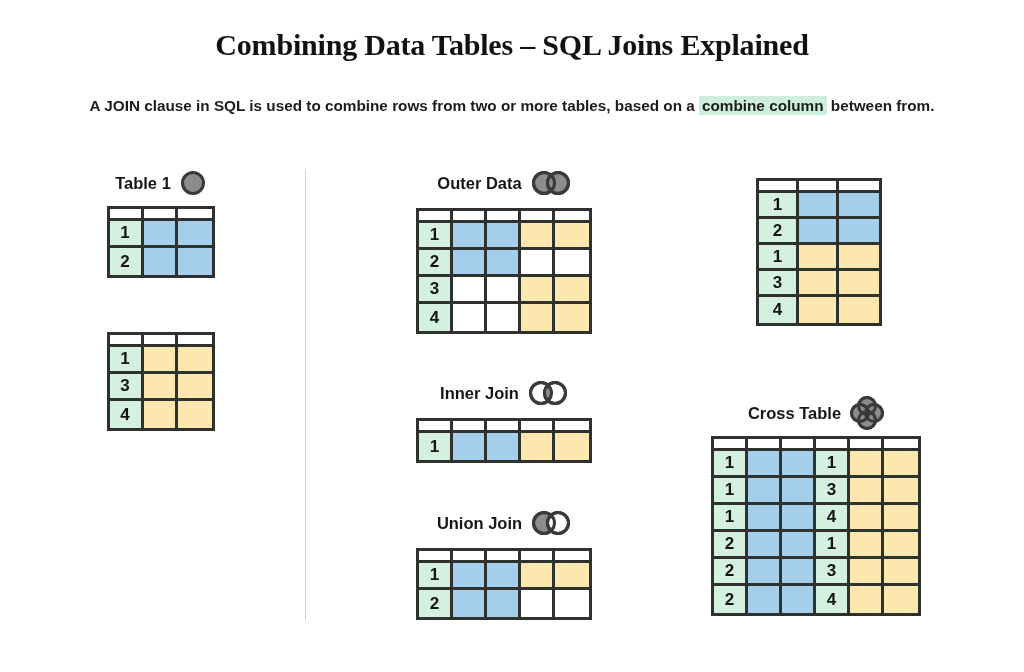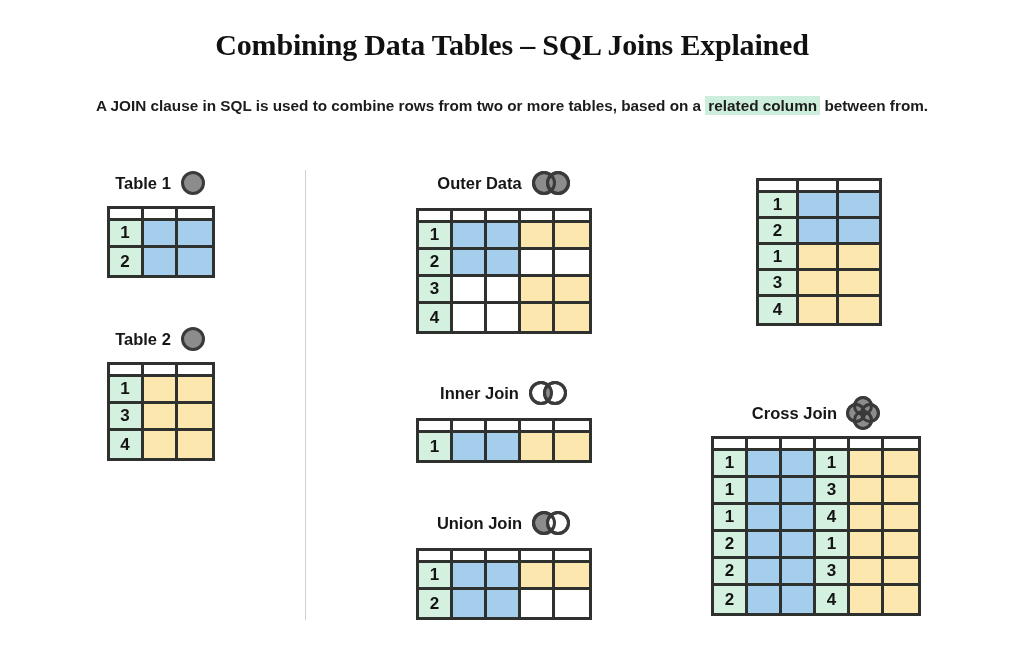--- a/index.html
+++ b/index.html
@@ -112,21 +112,21 @@
   .c-blue { background: #a5cdec; }
   .c-yell { background: #fce7ae; }
   .c-empty{ background: #ffffff; }
 </style>
 </head>
 <body>
 
 <div class="page-title">Combining Data Tables – SQL Joins Explained</div>
 
 <div class="page-subtitle">
-  <span>A JOIN clause in SQL is used to combine rows from two or more tables, based on a </span><span class="hl">related column</span><span> between from.</span>
+  <span>A JOIN clause in SQL is used to combine rows from two or more tables, based on a </span><span class="hl">combine column</span><span> between from.</span>
 </div>
 
 <div class="divider"></div>
 
 <div class="block" id="b-table1" style="left:88px;  top:168px;  width:145px;">
     <div class="block-head">
       <span class="block-title">Table 1</span>
       <span class="icon">
         <svg width="26" height="26" viewBox="0 0 26 26">
           <circle cx="13" cy="13" r="10.5" fill="#8c8c8c" stroke="#3a3a3a" stroke-width="3"></circle>
@@ -145,28 +145,20 @@
         <div class="cell c-blue" style="width:34px;height:27px"></div>
       </div>
       <div class="row">
         <div class="cell c-key" style="width:34px;height:27px">2</div>
         <div class="cell c-blue" style="width:34px;height:27px"></div>
         <div class="cell c-blue" style="width:34px;height:27px"></div>
       </div>
     </div>
   </div>
 <div class="block" id="b-table2" style="left:88px;  top:324px;  width:145px;">
-    <div class="block-head">
-      <span class="block-title">Table 2</span>
-      <span class="icon">
-        <svg width="26" height="26" viewBox="0 0 26 26">
-          <circle cx="13" cy="13" r="10.5" fill="#8c8c8c" stroke="#3a3a3a" stroke-width="3"></circle>
-        </svg>
-      </span>
-    </div>
     <div class="tbl" style="width:102px;margin:8px auto 0;">
       <div class="row head">
         <div class="cell" style="width:34px"></div>
         <div class="cell" style="width:34px"></div>
         <div class="cell" style="width:34px"></div>
       </div>
       <div class="row">
         <div class="cell c-key" style="width:34px;height:27px">1</div>
         <div class="cell c-yell" style="width:34px;height:27px"></div>
         <div class="cell c-yell" style="width:34px;height:27px"></div>
@@ -331,21 +323,21 @@
       </div>
       <div class="row">
         <div class="cell c-key" style="width:40px;height:26px">4</div>
         <div class="cell c-yell" style="width:40px;height:26px"></div>
         <div class="cell c-yell" style="width:40px;height:26px"></div>
       </div>
     </div>
   </div>
 <div class="block" id="b-cross" style="left:706px; top:398px;  width:220px;">
     <div class="block-head">
-      <span class="block-title">Cross Join</span>
+      <span class="block-title">Cross Table</span>
       <span class="icon">
         <svg width="34" height="34" viewBox="0 0 34 34">
           <circle cx="17" cy="10" r="8.5" fill="#8c8c8c" stroke="#3a3a3a" stroke-width="3"></circle>
           <circle cx="24" cy="17" r="8.5" fill="#8c8c8c" stroke="#3a3a3a" stroke-width="3"></circle>
           <circle cx="17" cy="24" r="8.5" fill="#8c8c8c" stroke="#3a3a3a" stroke-width="3"></circle>
           <circle cx="10" cy="17" r="8.5" fill="#8c8c8c" stroke="#3a3a3a" stroke-width="3"></circle>
           <circle cx="17" cy="10" r="8.5" fill="none" stroke="#3a3a3a" stroke-width="3"></circle>
           <circle cx="24" cy="17" r="8.5" fill="none" stroke="#3a3a3a" stroke-width="3"></circle>
           <circle cx="17" cy="24" r="8.5" fill="none" stroke="#3a3a3a" stroke-width="3"></circle>
           <circle cx="10" cy="17" r="8.5" fill="none" stroke="#3a3a3a" stroke-width="3"></circle>

